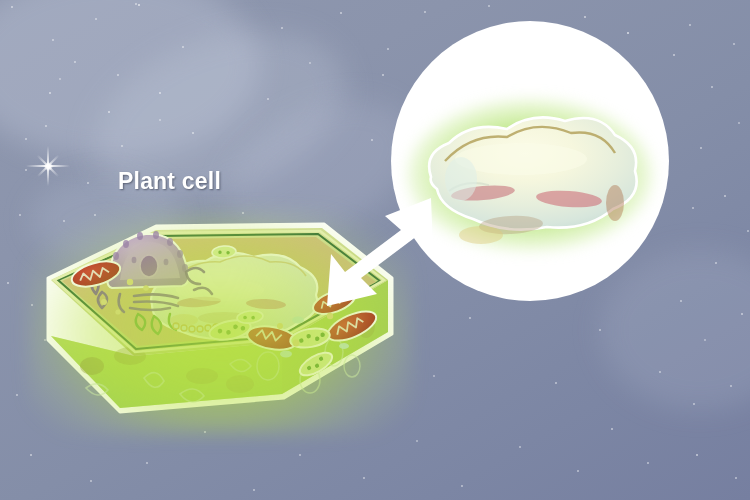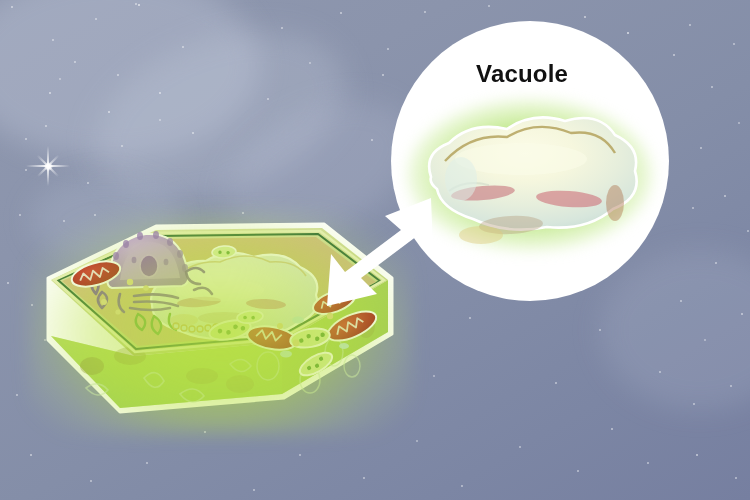--- a/index.html
+++ b/index.html
@@ -386,15 +386,15 @@
         <ellipse cx="178" cy="178" rx="33" ry="8" fill="#cd6f79" opacity=".6" transform="rotate(4 178 178)"></ellipse>
         <ellipse cx="120" cy="204" rx="32" ry="9" fill="#b49a7a" opacity=".4" transform="rotate(-3 120 204)"></ellipse>
         <ellipse cx="130" cy="138" rx="66" ry="16" fill="#fafbe8" opacity=".6"></ellipse>
         <ellipse cx="90" cy="214" rx="22" ry="9" fill="#ddc97e" opacity=".45"></ellipse>
         <ellipse cx="224" cy="182" rx="9" ry="18" fill="#b07550" opacity=".45"></ellipse>
         <ellipse cx="70" cy="158" rx="16" ry="22" fill="#dfeee8" opacity=".55"></ellipse>
       </g>
     </svg>
   </div>
 
-  <div id="vacuole-label">Vacuole</div>
+  <div id="plant-label">Plant cell</div>
 
 </div>
 
 </body></html>

